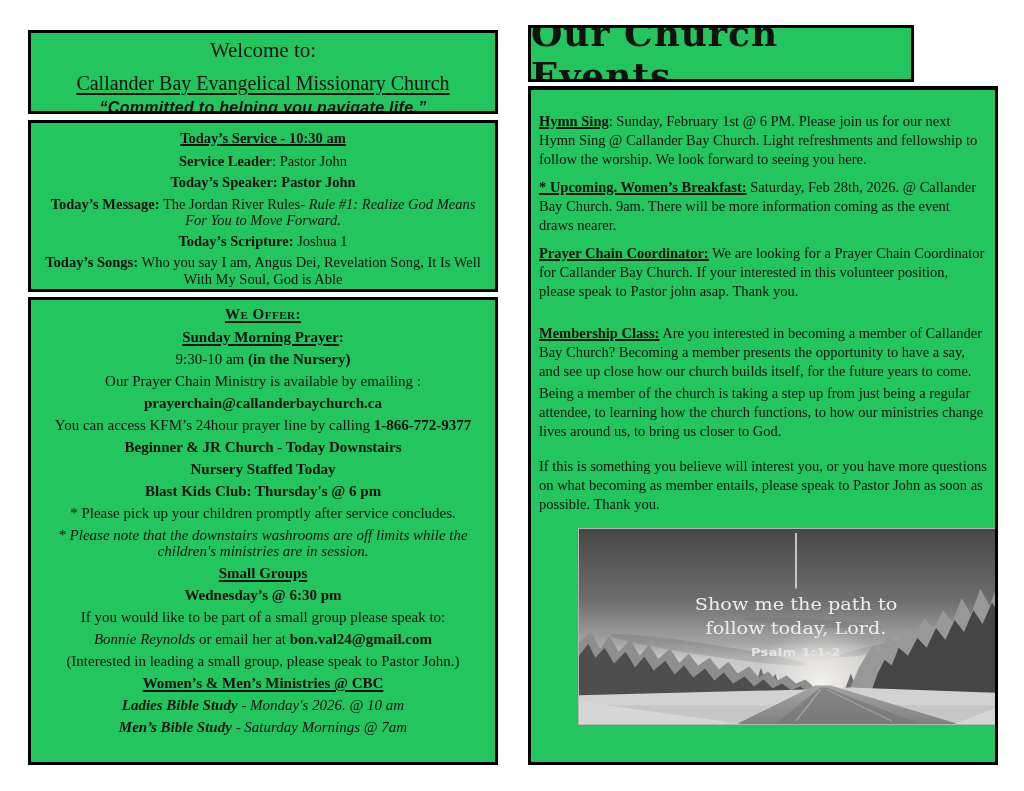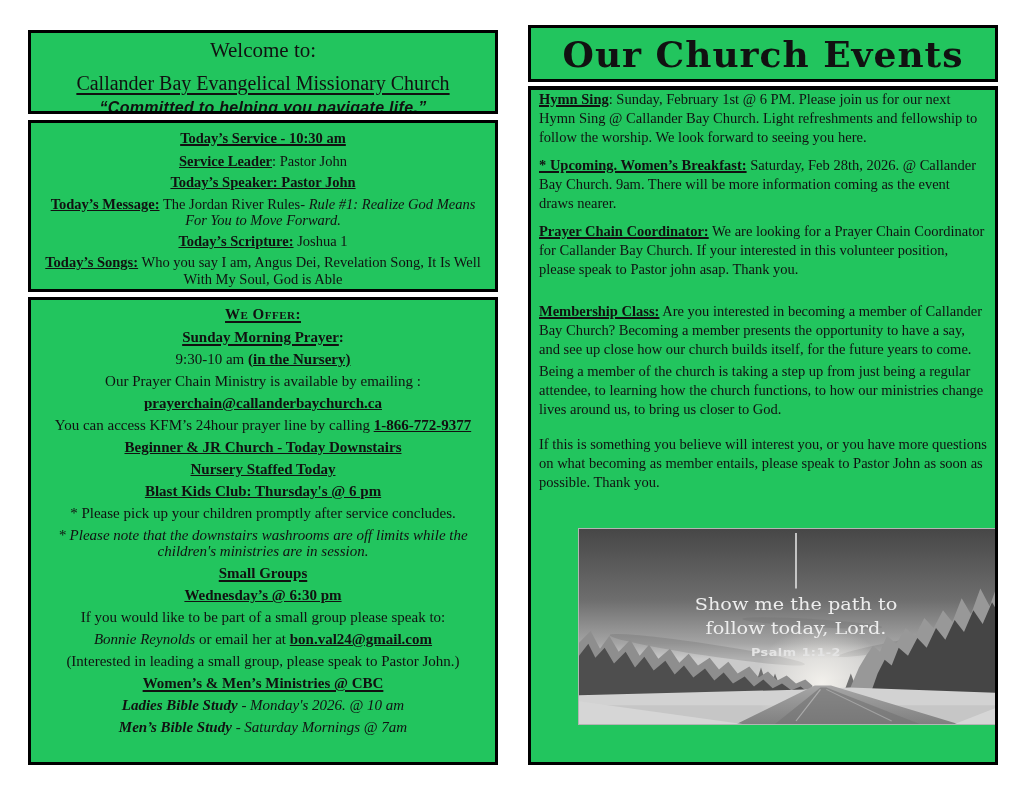--- a/index.html
+++ b/index.html
@@ -13,35 +13,35 @@
   }
   
   .header-box{left:28px;top:30px;width:470px;height:84px;text-align:center;padding-top:5px;}
   .welcome{font-size:21px;margin:0;}
   .church-name{font-size:20px;margin:9px 0 4px 0;text-decoration:underline;text-underline-offset:3px;}
   .motto{font-family:"Liberation Sans", sans-serif;font-weight:bold;font-style:italic;font-size:16px;letter-spacing:.3px;}
 
   .service-box{left:28px;top:120px;width:470px;height:172px;text-align:center;padding:7px 12px;}
   .service-box p{margin:0 0 5px 0;font-size:14.5px;line-height:1.12;}
   .svc-title{font-size:16.5px;font-weight:bold;text-decoration:underline;text-decoration-thickness:1.5px;margin:0 0 7px 0 !important;}
-  .b{font-weight:bold;text-decoration:underline;}
+  .b{font-weight:bold;}
   .i{font-style:italic;}
   .bi{font-weight:bold;font-style:italic;}
   .u{text-decoration:underline;text-decoration-thickness:1.5px;text-underline-offset:2px;}
 
   .offer-box{left:28px;top:297px;width:470px;height:468px;text-align:center;padding:6px 10px;}
   .offer-box p{margin:0 0 5.5px 0;font-size:15px;line-height:1.1;}
   .offer-title{font-size:19px;font-weight:bold;font-variant:small-caps;letter-spacing:.5px;margin-bottom:6px !important;}
   .sub-head{font-weight:bold;font-size:15.5px;}
 
   
-  .title-box{left:528px;top:25px;width:470px;height:57px;display:flex;align-items:center;justify-content:center;}
+  .title-box{left:528px;top:25px;width:386px;height:57px;display:flex;align-items:center;justify-content:center;}
   .events-title{font-family:"DejaVu Serif", serif;font-weight:bold;font-size:36px;letter-spacing:1px;margin:0;}
 
-  .events-box{left:528px;top:86px;width:470px;height:679px;padding:0 8px;border-top-width:4px;}
+  .events-box{left:528px;top:86px;width:470px;height:679px;padding:22px 8px;border-top-width:4px;}
   .events-box p{margin:0;font-size:14.5px;line-height:19px;text-align:left;}
   .mb-one{margin-bottom:9px !important;}
   .mb-big{margin-bottom:23px !important;}
   .mb-tiny{margin-bottom:3px !important;}
   .mb-mid{margin-bottom:16px !important;}
   .ev-label{font-weight:bold;text-decoration:underline;text-decoration-thickness:1.5px;}
 
   .photo{
     position:absolute;left:47px;top:438px;width:436px;height:197px;
     border:1px solid #b5b5b5;box-sizing:border-box;

